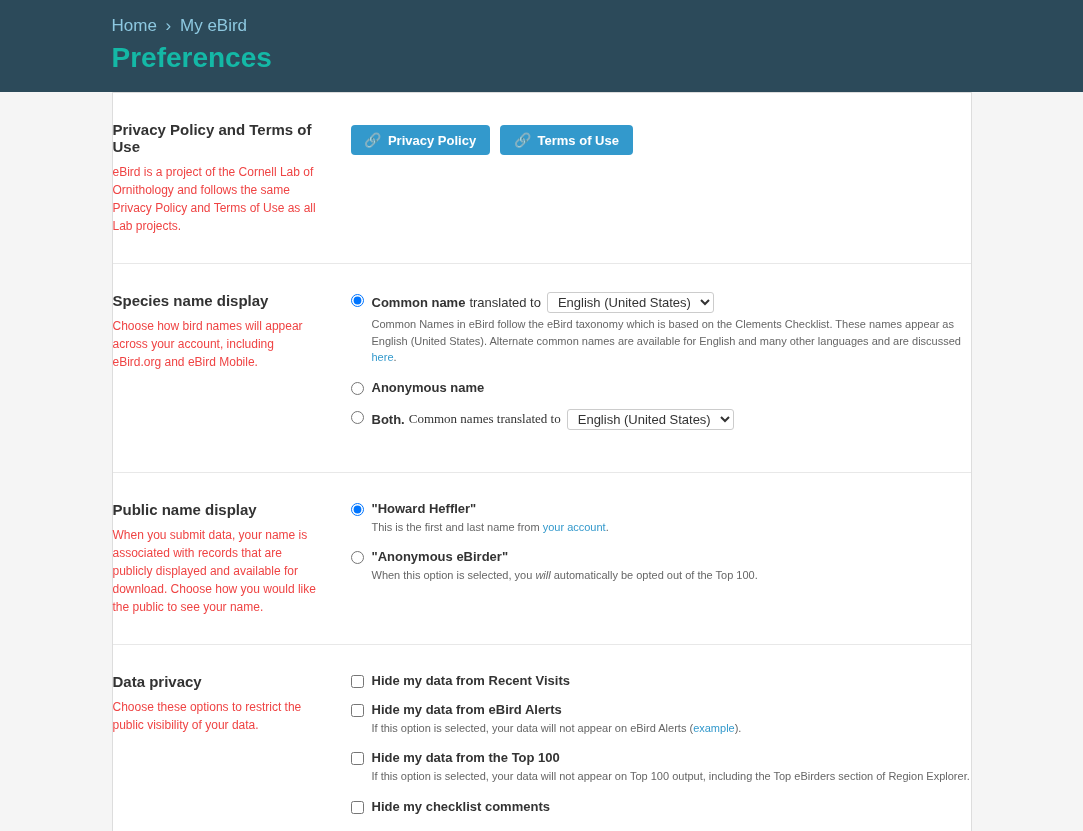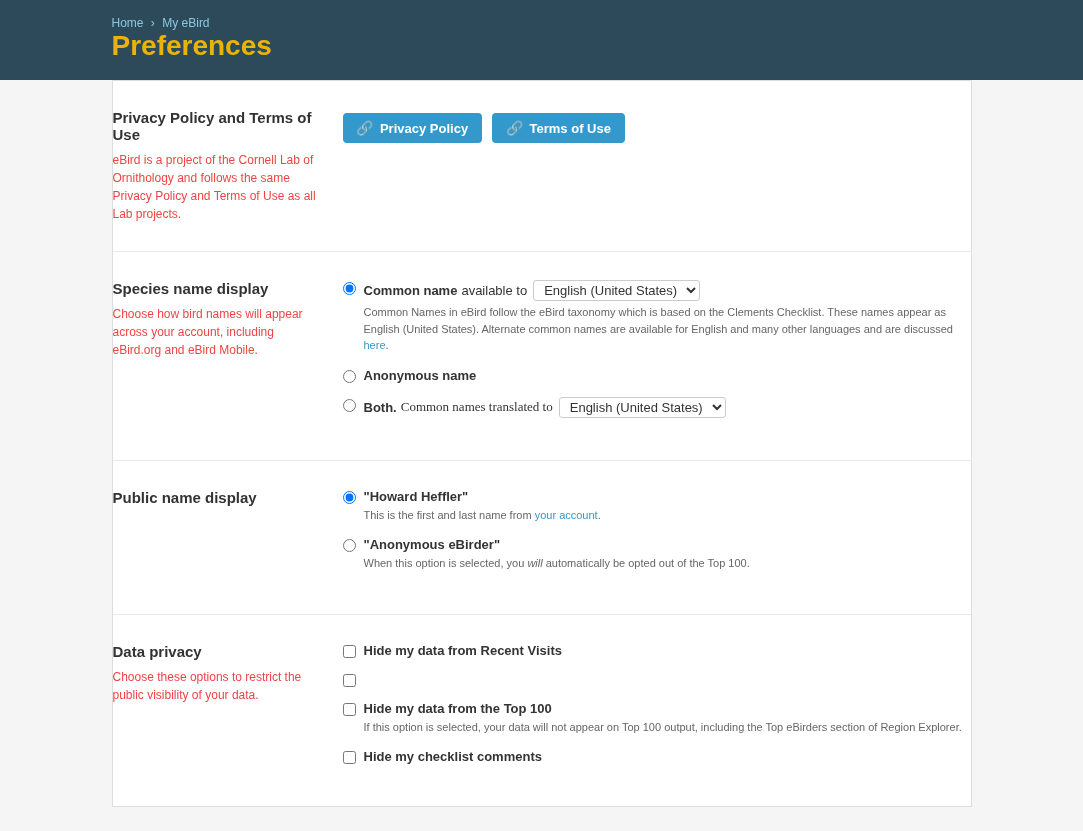--- a/index.html
+++ b/index.html
@@ -8,35 +8,36 @@
     .top-bar {
       background: #2c4a5a;
       padding: 16px 0 18px 0;
     }
     .top-bar-inner {
       max-width: 900px;
       margin: 0 auto;
       padding: 0 20px;
     }
     .breadcrumb {
-      font-size: 12px;
+      font-size: 17px;
       color: #aac;
+      margin-bottom: 6px;
     }
     .breadcrumb a {
       color: #8dc8e0;
       text-decoration: none;
     }
     .breadcrumb span {
       color: #8dc8e0;
       margin: 0 4px;
     }
     .page-title {
       font-size: 28px;
       font-weight: bold;
-      color: #eab308;
+      color: #14b8a6;
     }
 
     .main-content {
       max-width: 900px;
       margin: 0 auto;
       padding: 0 20px;
     }
 
     .section-left {
       width: 230px;
@@ -137,20 +138,21 @@
     .sections-container {
       background: #fff;
       border: 1px solid #ddd;
       margin-top: 0;
     }
 
     .section-row {
       display: flex;
       border-bottom: 1px solid #e8e8e8;
       padding: 28px 0;
+      gap: 8px;
     }
     .section-row:last-of-type {
       border-bottom: none;
     }
   </style>
 </head>
 <body>
 
 <div class="page-bg">
 
@@ -192,21 +194,21 @@
           <h2>Species name display</h2>
           <p>Choose how bird names will appear across your account, including eBird.org and eBird Mobile.</p>
         </div>
         <div class="section-right">
 
           <div class="radio-row">
             <input type="radio" name="species_name" id="common_name" checked="" style="">
             <div>
               <label for="common_name" class="radio-label inline-label">
                 <strong>Common name</strong>
-                <span style="margin-left:4px;">available to</span>
+                <span style="margin-left:4px;">translated to</span>
                 <select class="lang-select">
                   <option>English (United States)</option>
                   <option>English (UK)</option>
                   <option>Spanish</option>
                   <option>French</option>
                   <option>German</option>
                   <option>Portuguese</option>
                 </select>
               </label>
               <div class="radio-desc">
@@ -237,20 +239,21 @@
                 <option>Portuguese</option>
               </select>
             </label>
           </div>
         </div>
       </div>
 
       <div class="section-row">
         <div class="section-left">
           <h2>Public name display</h2>
+          <p>When you submit data, your name is associated with records that are publicly displayed and available for download. Choose how you would like the public to see your name.</p>
         </div>
         <div class="section-right">
 
           <div class="radio-row">
             <input type="radio" name="public_name" id="real_name" checked="" style="">
             <div>
               <label for="real_name" class="radio-label">
                 <strong>"Howard Heffler"</strong>
               </label>
               <div class="radio-desc">
@@ -284,20 +287,28 @@
             <input type="checkbox" id="hide_recent" style="">
             <div>
               <label for="hide_recent" class="radio-label">
                 <strong>Hide my data from Recent Visits</strong>
               </label>
             </div>
           </div>
 
           <div class="check-row">
             <input type="checkbox" id="hide_alerts" style="">
+            <div>
+              <label for="hide_alerts" class="radio-label">
+                <strong>Hide my data from eBird Alerts</strong>
+              </label>
+              <div class="radio-desc">
+                If this option is selected, your data will not appear on eBird Alerts (<a href="#">example</a>).
+              </div>
+            </div>
           </div>
 
           <div class="check-row">
             <input type="checkbox" id="hide_top100" style="">
             <div>
               <label for="hide_top100" class="radio-label">
                 <strong>Hide my data from the Top 100</strong>
               </label>
               <div class="radio-desc">
                 If this option is selected, your data will not appear on Top 100 output, including the Top eBirders section of Region Explorer.

